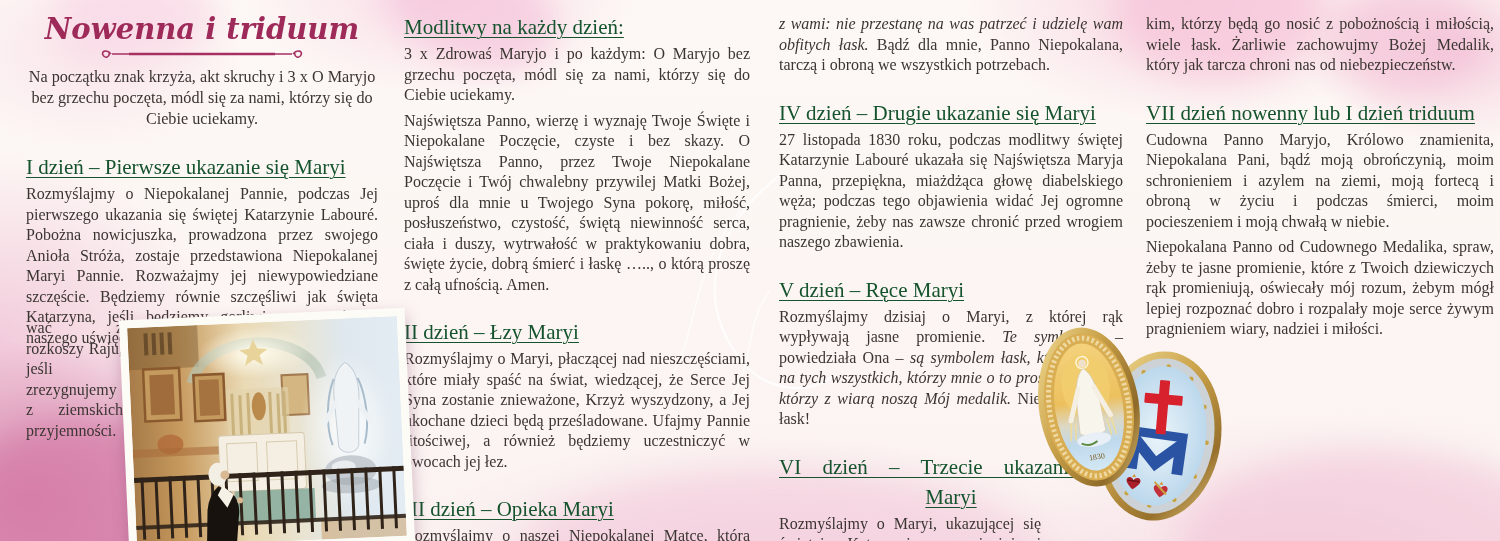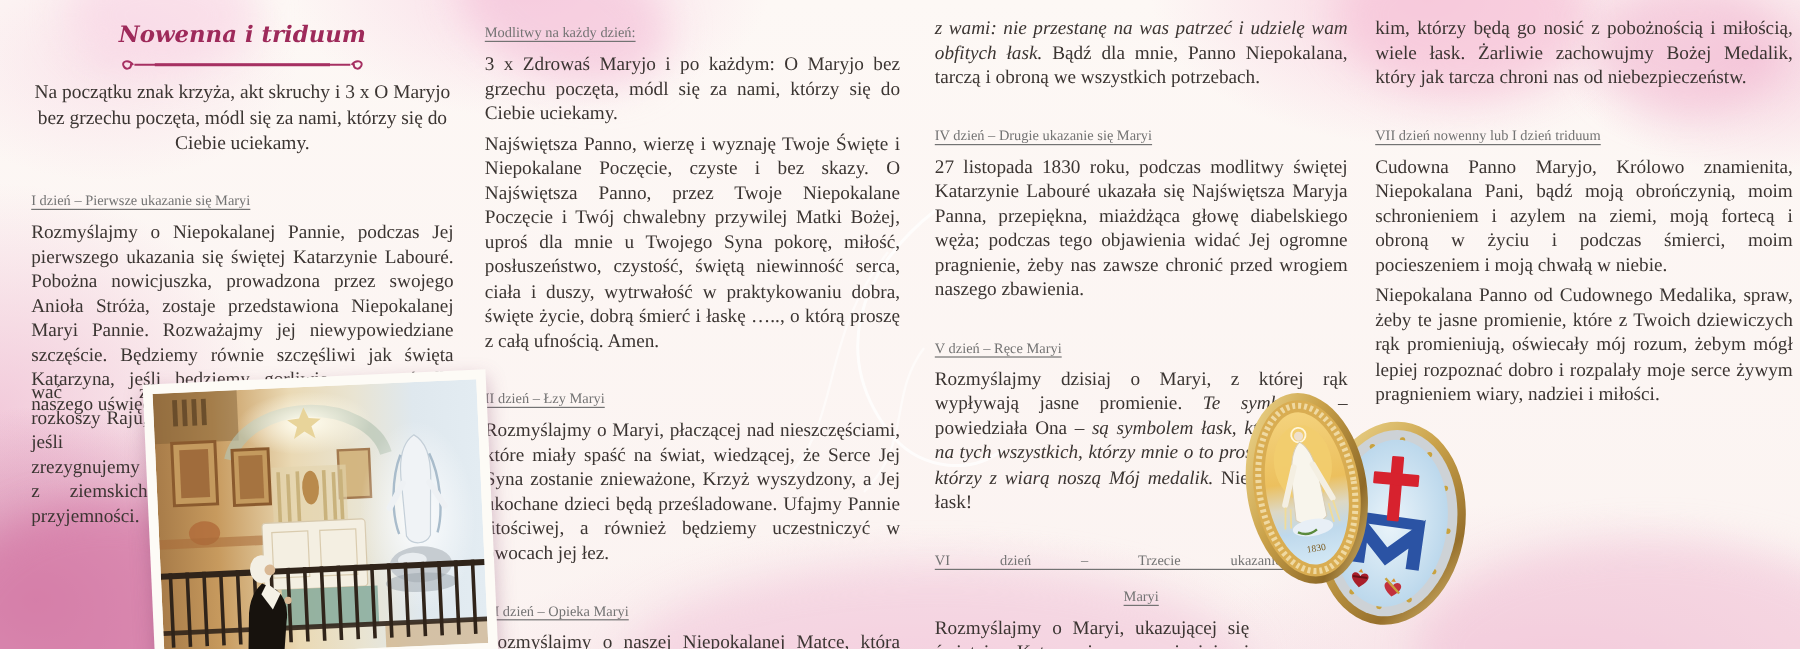--- a/index.html
+++ b/index.html
@@ -14,26 +14,26 @@
         radial-gradient(ellipse 320px 170px at 1190px 0px, rgba(247,203,221,.8), rgba(247,203,221,0) 72%),
         radial-gradient(ellipse 220px 130px at 1460px 50px, rgba(244,195,216,.7), rgba(244,195,216,0) 72%),
         radial-gradient(ellipse 280px 150px at 440px -10px, rgba(248,213,228,.8), rgba(248,213,228,0) 72%),
         radial-gradient(ellipse 220px 140px at 90px 50px, rgba(247,213,227,.55), rgba(247,213,227,0) 72%),
         linear-gradient(#fdf8f5,#fbf3f1);}
   .canvas{position:relative;width:1500px;height:541px;}
   .blob{position:absolute;border-radius:50%;filter:blur(16px);z-index:0;}
   .flourish{position:absolute;z-index:1;}
   .col{position:absolute;z-index:3;font-size:16px;line-height:20.5px;color:#3b3532;}
   .col p{margin:0 0 5px;text-align:justify;}
-  .head{font-size:12px;line-height:26px;color:#737373;margin:24px 0 4px;white-space:nowrap;
+  .head{font-size:21px;line-height:26px;color:#14532d;margin:24px 0 4px;white-space:nowrap;
         text-decoration:underline;text-underline-offset:3px;text-decoration-thickness:1.3px;}
   .hjust{white-space:normal;text-align:justify;text-align-last:justify;}
   .it{font-style:italic;}
   .title{font-family:"DejaVu Serif", serif;font-style:italic;font-weight:bold;
-         font-size:19px;line-height:34px;color:#9e2a5a;text-align:center;margin:0;}
+         font-size:29px;line-height:34px;color:#9e2a5a;text-align:center;margin:0;}
   .divider{display:block;margin:1px auto 6px;}
   .intro{text-align:center !important;font-size:16.2px;line-height:21px;margin:0 0 2px !important;}
   .sidecol{position:absolute;left:26px;top:318px;width:97px;z-index:3;
            font-size:16px;line-height:20.5px;color:#3b3532;text-align:justify;}
   .photo{position:absolute;left:124px;top:314px;width:270px;height:220px;margin:0;
          background:#fdfbf6;padding:8px;z-index:4;transform:rotate(-2.6deg);
          box-shadow:0 7px 16px rgba(140,70,110,.38);}
   .medal{position:absolute;margin:0;}
   .medal-back{left:1096px;top:350px;z-index:5;transform:rotate(8deg);}
   .medal-front{left:1038px;top:326px;z-index:6;transform:rotate(-9deg);}

